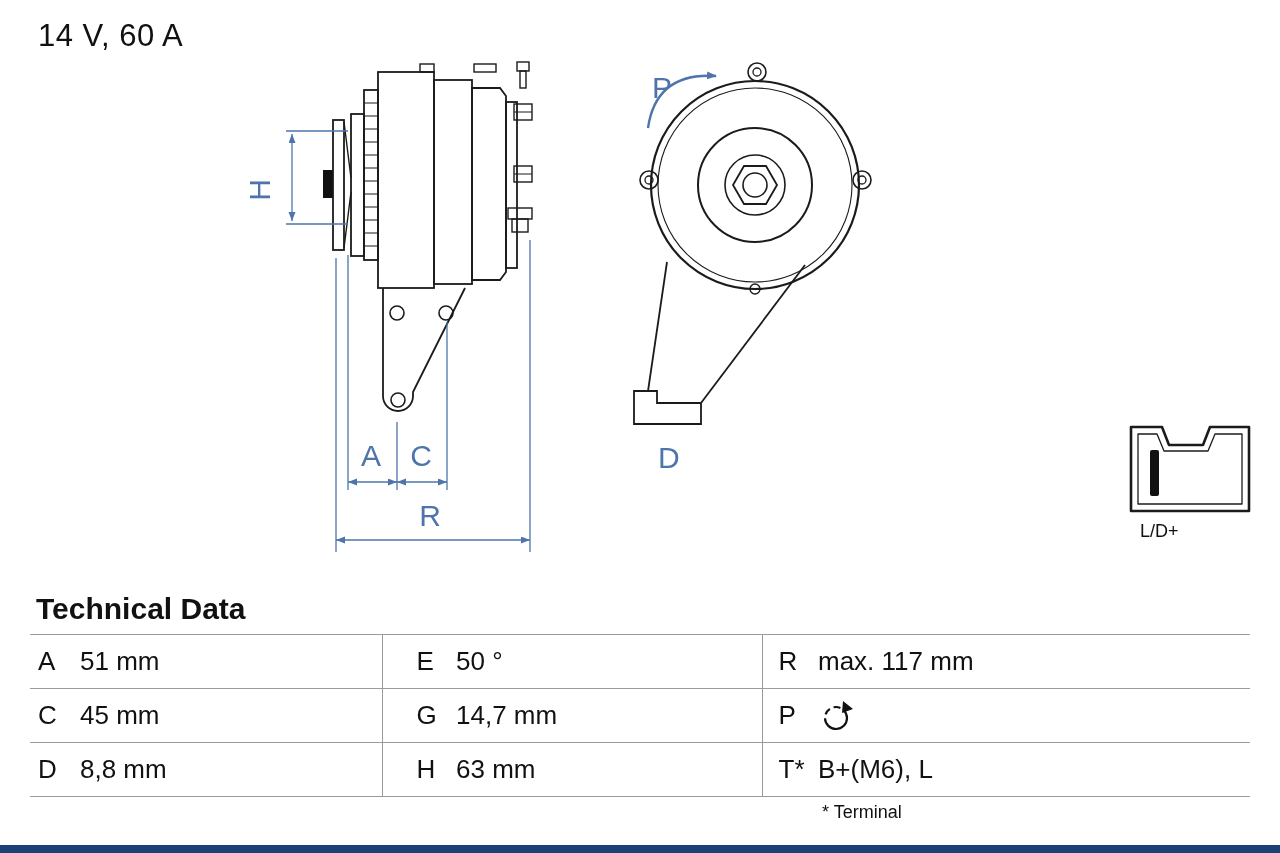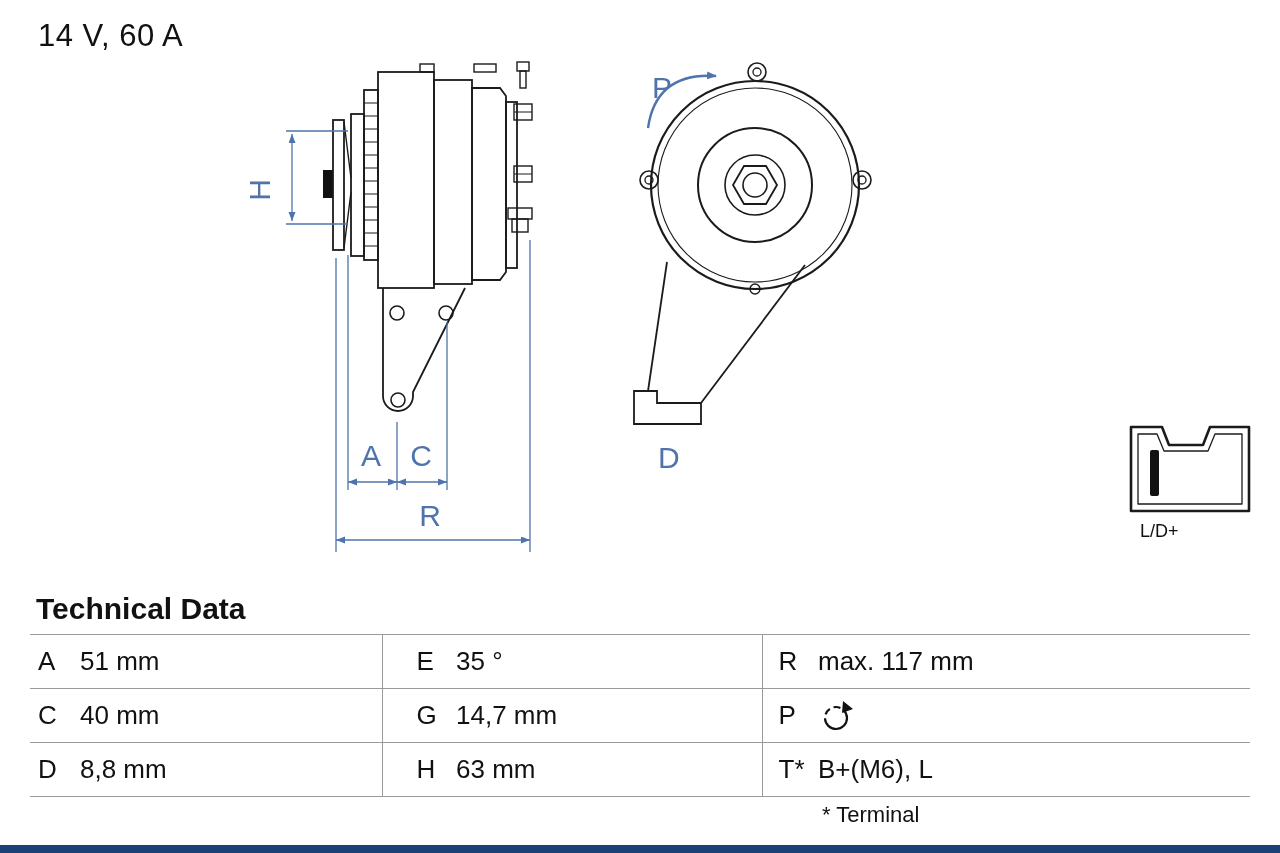--- a/index.html
+++ b/index.html
@@ -37,21 +37,21 @@
     overflow:hidden; white-space:nowrap;
   }
   td.key  { padding-left:8px; }
   td.k2   { border-left:1px solid #9a9a9a; padding-left:34px; }
   td.k3   { border-left:1px solid #9a9a9a; padding-left:16px; }
   td.val  { padding-left:0; }
   .rot-icon { vertical-align:middle; }
 
   .footnote {
     position:absolute; left:822px; top:802px;
-    font-size:22px;
+    font-size:18px;
   }
 
   .footer-bar {
     position:absolute; left:0; bottom:0;
     width:1280px; height:8px; background:#1a4076;
   }
 </style>
 </head>
 <body>
 
@@ -165,27 +165,27 @@
       <col style="width:74px">
         <col style="width:306px">
       <col style="width:56px">
         <col style="width:432px">
     </colgroup>
     <tbody>
       <tr>
         <td class="key">A</td>
         <td class="val">51 mm</td>
         <td class="key k2">E</td>
-        <td class="val">35 °</td>
+        <td class="val">50 °</td>
         <td class="key k3">R</td>
         <td class="val">max. 117 mm</td>
       </tr>
       <tr>
         <td class="key">C</td>
-        <td class="val">40 mm</td>
+        <td class="val">45 mm</td>
         <td class="key k2">G</td>
         <td class="val">14,7 mm</td>
         <td class="key k3">P</td>
         <td class="val">
           <svg class="rot-icon" width="38" height="34" viewBox="0 0 38 34">
             <circle cx="18" cy="19" r="11" fill="none" stroke="#111" stroke-width="2.2" stroke-dasharray="34 4 7 4 7 4"></circle>
             <polygon points="25,2 35,10 24,14" fill="#111"></polygon>
           </svg>
         </td>
       </tr>

